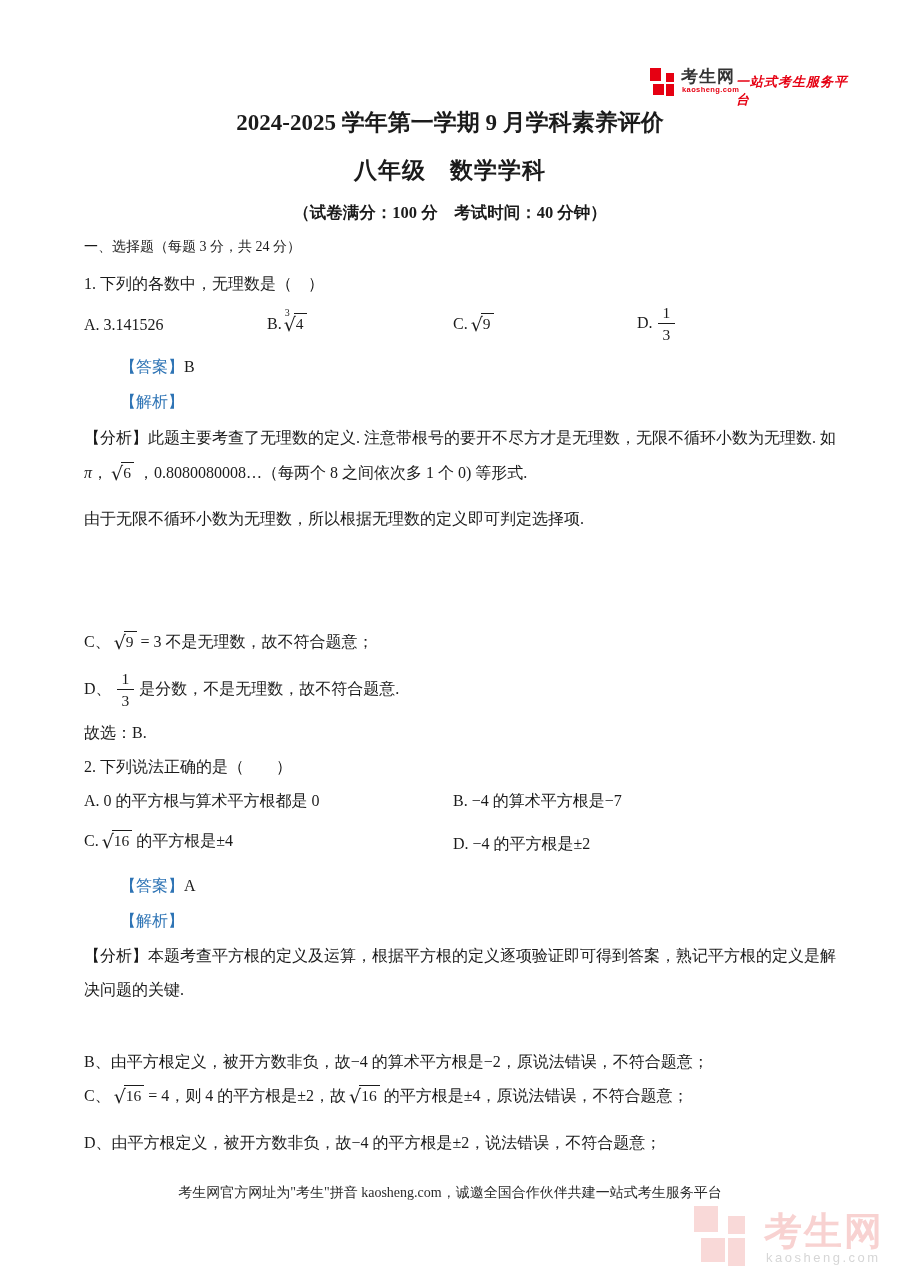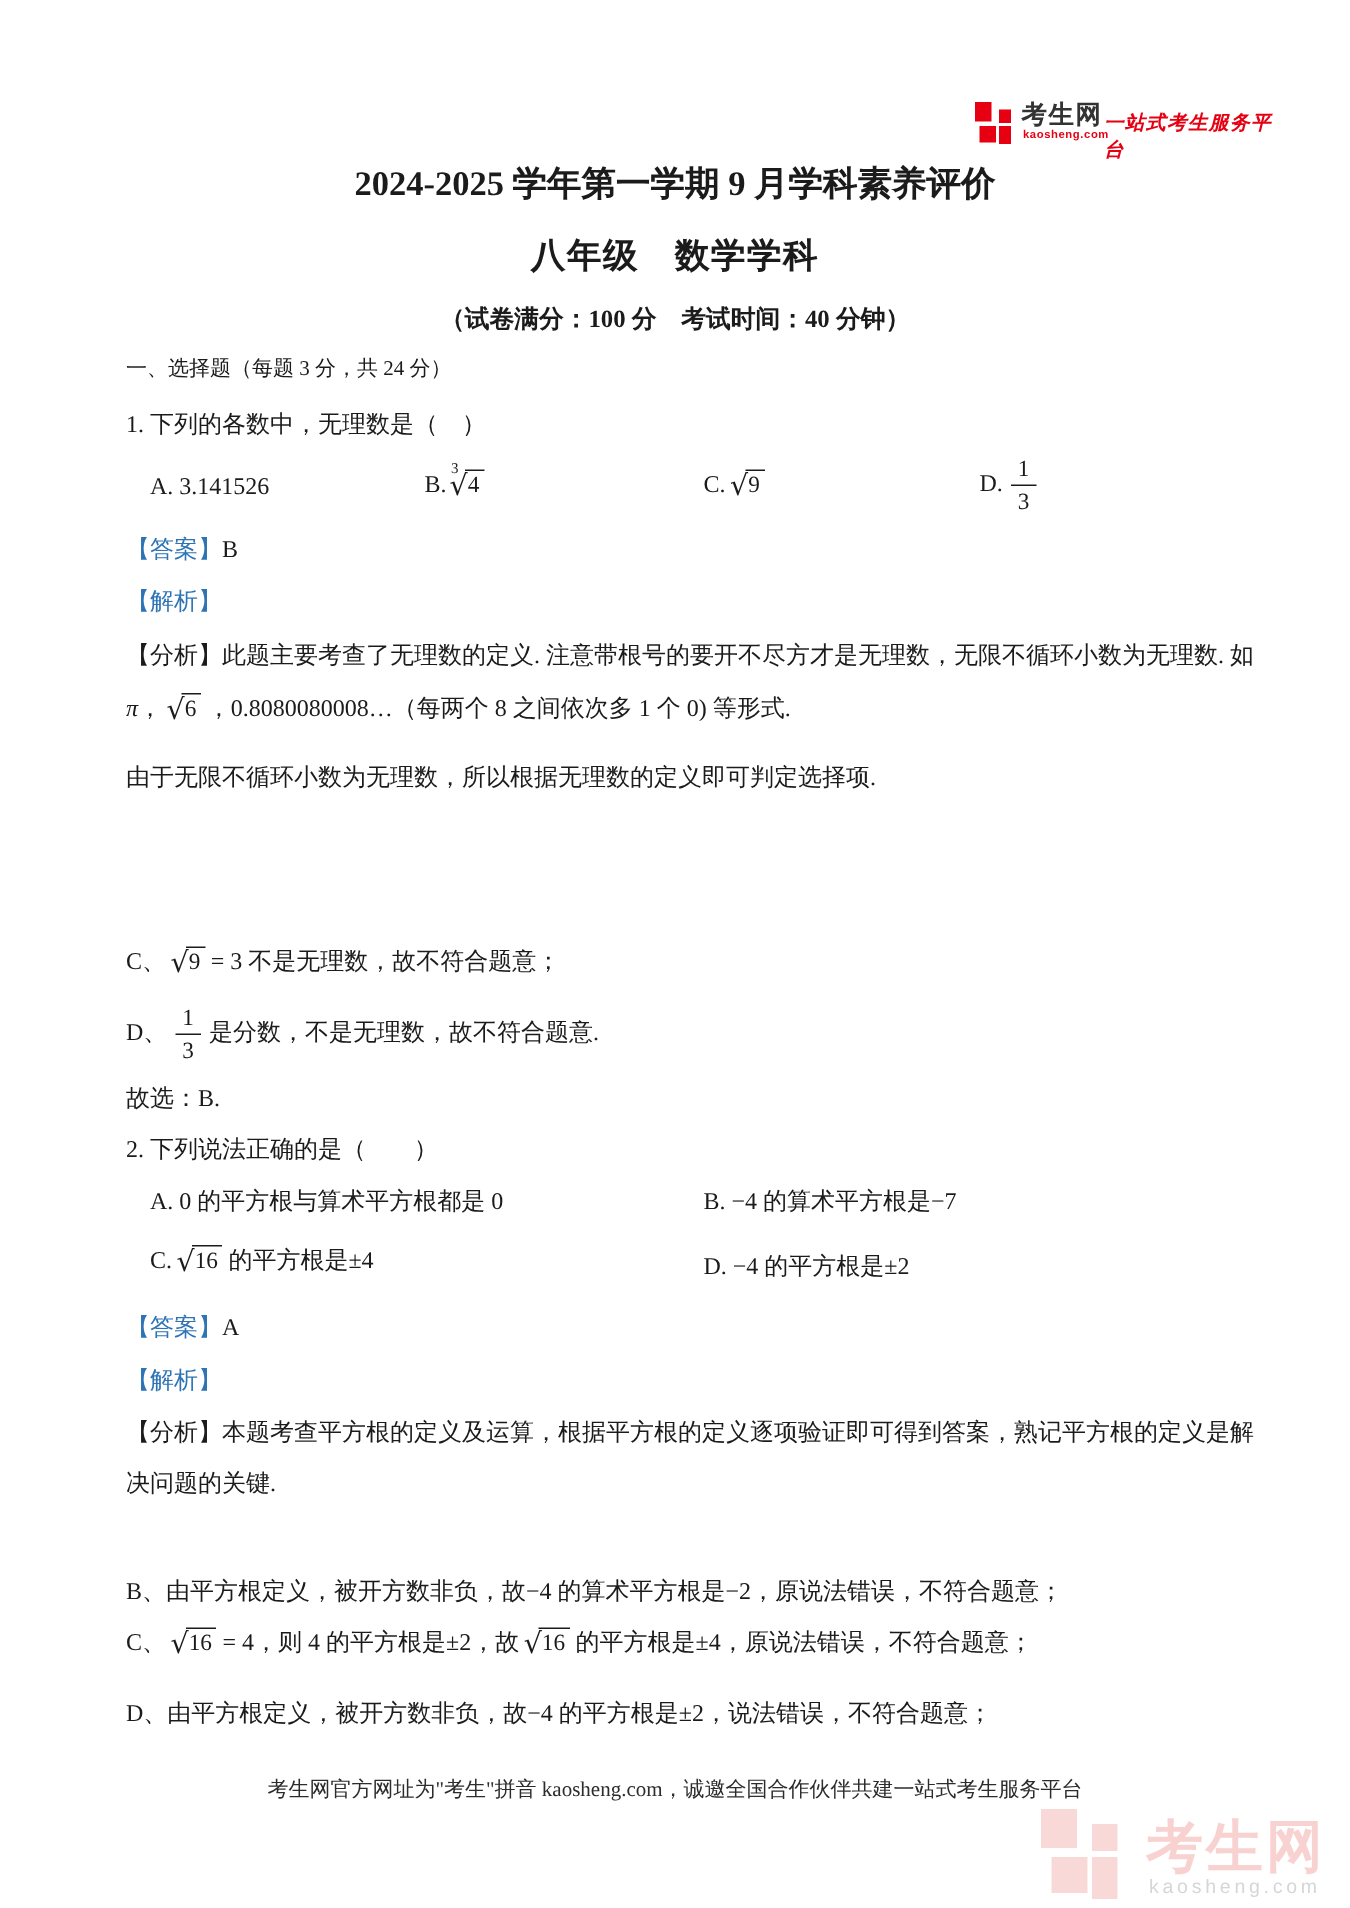--- a/index.html
+++ b/index.html
@@ -8,30 +8,30 @@
   body {
     width:900px; height:1272px;
     font-family:"Liberation Serif","DejaVu Serif",serif;
     color:#1b1b1b;
   }
   .page { position:relative; width:900px; height:1272px; background:#fff; overflow:hidden; }
 
   
   .ln { position:absolute; left:84px; font-size:16px; line-height:24px; white-space:nowrap; }
   .center { left:0; width:900px; text-align:center; }
-  .blue { color:#2e74b5; }
+  .blue { color:#2e74b5;margin-left:36px; }
   .it { font-style:italic; }
 
   .title { font-size:23px; line-height:30px; font-weight:bold; }
   .subtitle { font-size:23px; line-height:30px; font-weight:bold; letter-spacing:1px; }
   .meta { font-size:16.5px; font-weight:bold; }
   .section { font-size:14px; font-weight:normal; }
 
   
-  .optrow { position:absolute; left:84px; height:50px; width:740px;margin-left:16px; }
+  .optrow { position:absolute; left:84px; height:50px; width:740px; }
   .optrow .opt { position:absolute; white-space:nowrap; font-size:16px; }
 
   
   .sqrt { display:inline-block; white-space:nowrap; margin:0 4px 0 3px; }
   .sqrt .sign { font-family:"DejaVu Sans","Liberation Sans",sans-serif; font-size:19px; vertical-align:-2px; }
   .sqrt .rad { display:inline-block; border-top:1.4px solid #1b1b1b; margin-left:-2px; padding:1px 3px 0 2px; font-size:15.5px; line-height:17px; }
   .sqrt sup.idx { font-size:10px; position:relative; top:-7px; margin-right:-6px; }
 
   
   .frac { display:inline-block; text-align:center; vertical-align:middle; margin:0 5px; font-size:15.5px; }

